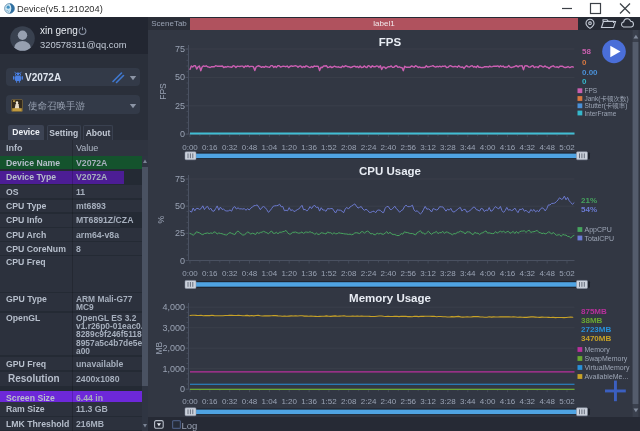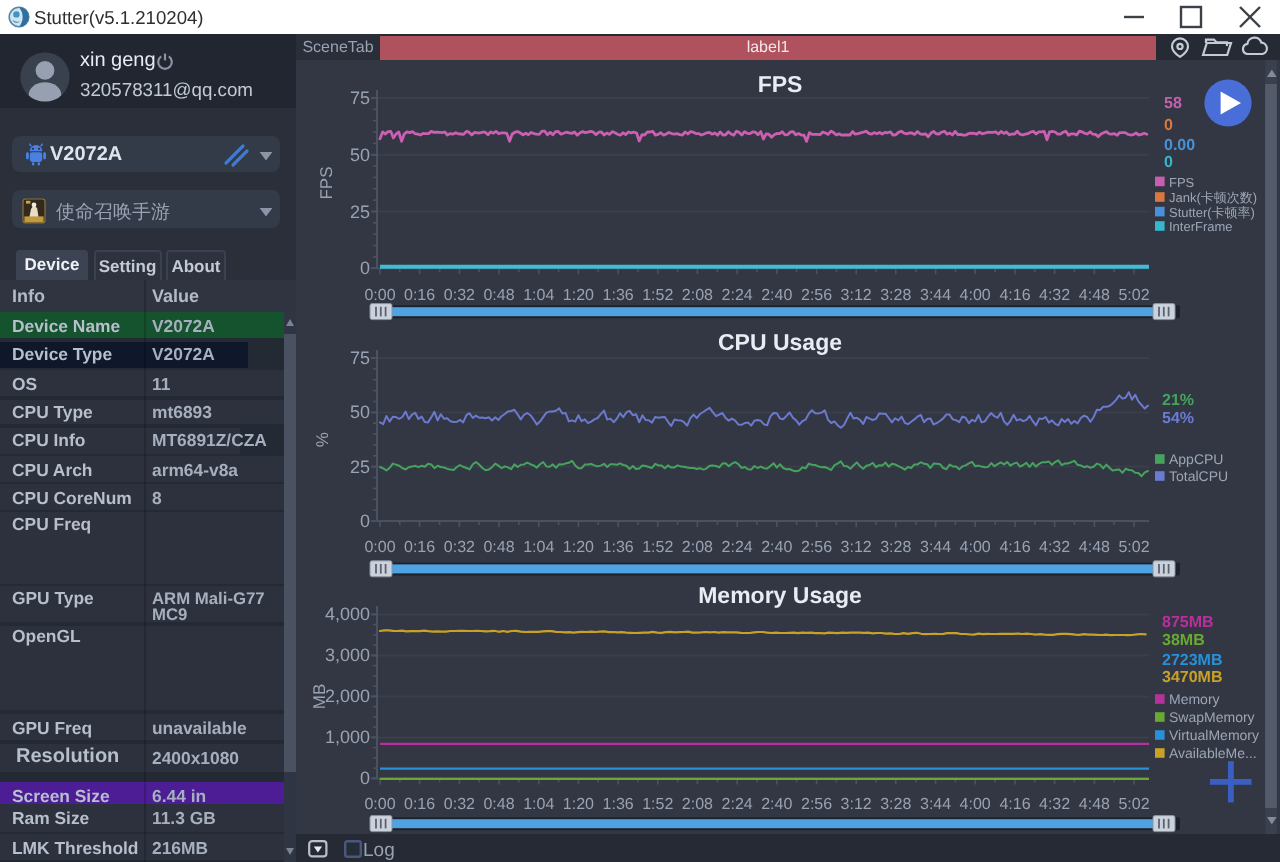--- a/index.html
+++ b/index.html
@@ -6,21 +6,21 @@
 .abs{position:absolute}
 </style></head><body>
 
 <div class="abs" style="left:0;top:0;width:640px;height:17px;background:#ffffff">
  <svg class="abs" style="left:3.5px;top:2.5px" width="11" height="11" viewBox="0 0 11 11">
    <circle cx="5.5" cy="5.5" r="4.9" fill="#cde6f2" stroke="#5a87a8" stroke-width="0.8"></circle>
    <path d="M5.5 0.6 A4.9 4.9 0 0 1 5.5 10.4 A7.5 7.5 0 0 0 5.5 0.6 Z" fill="#2e6ea0"></path>
    <path d="M2.2 6.8 A2.2 2.2 0 0 0 6 7.6 A3.5 3.5 0 0 1 2.2 6.8 Z" fill="#3e86b8"></path>
    <circle cx="4.2" cy="4.2" r="1.6" fill="#4493c4"></circle>
  </svg>
- <span class="abs" style="left:17px;top:3.5px;font-size:9.3px;color:#2e2e2e">Stutter(v5.1.210204)</span>
+ <span class="abs" style="left:17px;top:3.5px;font-size:9.3px;color:#2e2e2e">Device(v5.1.210204)</span>
  <svg class="abs" style="left:556px;top:0" width="84" height="17" viewBox="0 0 84 17">
    <line x1="6" y1="8.5" x2="16" y2="8.5" stroke="#3c4147" stroke-width="1.2"></line>
    <rect x="34.5" y="3.5" width="10" height="10" fill="none" stroke="#3c4147" stroke-width="1.2"></rect>
    <line x1="64" y1="3.5" x2="74" y2="13.5" stroke="#3c4147" stroke-width="1.2"></line>
    <line x1="74" y1="3.5" x2="64" y2="13.5" stroke="#3c4147" stroke-width="1.2"></line>
  </svg>
 </div>
 
 <div class="abs" style="left:0;top:17px;width:148px;height:414px;background:#2a2f3a"></div>
 <div class="abs" style="left:0;top:17px;width:148px;height:37px;background:#222631"></div>
@@ -84,27 +84,27 @@
  display:flex;align-items:center;justify-content:center;font-size:8.5px;font-weight:bold;color:#eef1f6">Device</div>
 <div class="abs" style="left:46.5px;top:124.5px;width:34.5px;height:15.5px;background:#2d323e;border:1px solid #3a4150;border-bottom:none;border-radius:2px 2px 0 0;
  display:flex;align-items:center;justify-content:center;font-size:8.5px;font-weight:bold;color:#c3cad6">Setting</div>
 <div class="abs" style="left:83px;top:124.5px;width:30px;height:15.5px;background:#2d323e;border:1px solid #3a4150;border-bottom:none;border-radius:2px 2px 0 0;
  display:flex;align-items:center;justify-content:center;font-size:8.5px;font-weight:bold;color:#c3cad6">About</div>
 
 <div class="abs" style="left:0;top:140px;width:148px;height:291px;background:#242a34;overflow:hidden">
 </div>
 <div style="position:absolute;left:0;top:140.0px;width:148px;height:16.2px;background:#2f3440;display:flex;align-items:center">
     <span style="position:absolute;left:6px;font-weight:bold;font-size:9px;color:#b2bac8;white-space:nowrap">Info</span>
-    <span style="position:absolute;left:76px;font-weight:bold;font-size:9px;color:#b2bac8;white-space:nowrap">Value</span>
+    <span style="position:absolute;left:76px;font-weight:normal;font-size:9px;color:#b2bac8;white-space:nowrap">Value</span>
   </div>
 <div style="position:absolute;left:0;top:156.2px;width:148px;height:13.3px;background:#14532d;display:flex;align-items:center">
     <span style="position:absolute;left:6px;font-weight:bold;font-size:8.7px;color:#b7bfcc;white-space:nowrap">Device Name</span>
     <span style="position:absolute;left:76px;font-weight:bold;font-size:8.7px;color:#a6afbd;white-space:nowrap">V2072A</span>
   </div>
-<div style="position:absolute;left:0;top:170.9px;width:124px;height:12.9px;background:#0f172a;display:flex;align-items:center">
+<div style="position:absolute;left:0;top:170.9px;width:124px;height:12.9px;background:#4c1d95;display:flex;align-items:center">
     <span style="position:absolute;left:6px;font-weight:bold;font-size:8.7px;color:#b7bfcc;white-space:nowrap">Device Type</span>
     <span style="position:absolute;left:76px;font-weight:bold;font-size:8.7px;color:#a6afbd;white-space:nowrap">V2072A</span>
   </div>
 <div style="position:absolute;left:0;top:185.2px;width:148px;height:12.9px;background:#2c313d;display:flex;align-items:center">
     <span style="position:absolute;left:6px;font-weight:bold;font-size:8.7px;color:#b7bfcc;white-space:nowrap">OS</span>
     <span style="position:absolute;left:76px;font-weight:bold;font-size:8.7px;color:#a6afbd;white-space:nowrap">11</span>
   </div>
 <div style="position:absolute;left:0;top:199.5px;width:148px;height:12.9px;background:#2c313d;display:flex;align-items:center">
     <span style="position:absolute;left:6px;font-weight:bold;font-size:8.7px;color:#b7bfcc;white-space:nowrap">CPU Type</span>
     <span style="position:absolute;left:76px;font-weight:bold;font-size:8.7px;color:#a6afbd;white-space:nowrap">mt6893</span>
@@ -126,30 +126,37 @@
   </div>
 <div style="position:absolute;left:0;top:293.4px;width:148px;height:18.1px;background:#2c313d">
     <span style="position:absolute;left:6px;top:1px;height:8.25px;display:flex;align-items:center;font-weight:bold;font-size:8.7px;color:#b7bfcc;white-space:nowrap">GPU Type</span>
     <div style="position:absolute;left:76px;top:1px;font-weight:bold;font-size:8.4px;color:#a6afbd">
       <div style="height:8.25px;display:flex;align-items:center;white-space:nowrap">ARM Mali-G77</div>
       <div style="height:8.25px;display:flex;align-items:center;white-space:nowrap">MC9</div>
     </div>
   </div>
 <div style="position:absolute;left:0;top:312.9px;width:148px;height:42.6px;background:#2c313d">
     <span style="position:absolute;left:6px;top:1px;height:8.20px;display:flex;align-items:center;font-weight:bold;font-size:8.7px;color:#b7bfcc;white-space:nowrap">OpenGL</span>
+    <div style="position:absolute;left:76px;top:1px;font-weight:bold;font-size:8.4px;color:#a6afbd">
+      <div style="height:8.20px;display:flex;align-items:center;white-space:nowrap">OpenGL ES 3.2</div>
+      <div style="height:8.20px;display:flex;align-items:center;white-space:nowrap">v1.r26p0-01eac0.</div>
+      <div style="height:8.20px;display:flex;align-items:center;white-space:nowrap">8289c9f246f5118</div>
+      <div style="height:8.20px;display:flex;align-items:center;white-space:nowrap">8957a5c4b7de5e</div>
+      <div style="height:8.20px;display:flex;align-items:center;white-space:nowrap">a00</div>
+    </div>
   </div>
 <div style="position:absolute;left:0;top:356.9px;width:148px;height:13.6px;background:#2c313d;display:flex;align-items:center">
     <span style="position:absolute;left:6px;font-weight:bold;font-size:8.7px;color:#b7bfcc;white-space:nowrap">GPU Freq</span>
     <span style="position:absolute;left:76px;font-weight:bold;font-size:8.7px;color:#a6afbd;white-space:nowrap">unavailable</span>
   </div>
 <div style="position:absolute;left:0;top:371.9px;width:148px;height:14.1px;background:#2c313d;display:flex;align-items:center">
     <span style="position:absolute;left:8px;font-weight:bold;font-size:10px;color:#b7bfcc;white-space:nowrap">Resolution</span>
     <span style="position:absolute;left:76px;font-weight:bold;font-size:8.7px;color:#a6afbd;white-space:nowrap">2400x1080</span>
   </div>
-<div style="position:absolute;left:0;top:391px;width:148px;height:13.6px;background:#4c1d95;display:flex;align-items:center">
+<div style="position:absolute;left:0;top:391px;width:148px;height:13.6px;background:#6d28d9;display:flex;align-items:center">
     <span style="position:absolute;left:6px;font-weight:bold;font-size:8.7px;color:#b7bfcc;white-space:nowrap">Screen Size</span>
     <span style="position:absolute;left:76px;font-weight:bold;font-size:8.7px;color:#a6afbd;white-space:nowrap">6.44 in</span>
   </div>
 <div style="position:absolute;left:0;top:402.4px;width:148px;height:13.6px;background:#2c313d;display:flex;align-items:center">
     <span style="position:absolute;left:6px;font-weight:bold;font-size:8.7px;color:#b7bfcc;white-space:nowrap">Ram Size</span>
     <span style="position:absolute;left:76px;font-weight:bold;font-size:8.7px;color:#a6afbd;white-space:nowrap">11.3 GB</span>
   </div>
 <div style="position:absolute;left:0;top:417.4px;width:148px;height:12.6px;background:#2c313d;display:flex;align-items:center">
     <span style="position:absolute;left:6px;font-weight:bold;font-size:8.7px;color:#b7bfcc;white-space:nowrap">LMK Threshold</span>
     <span style="position:absolute;left:76px;font-weight:bold;font-size:8.7px;color:#a6afbd;white-space:nowrap">216MB</span>

